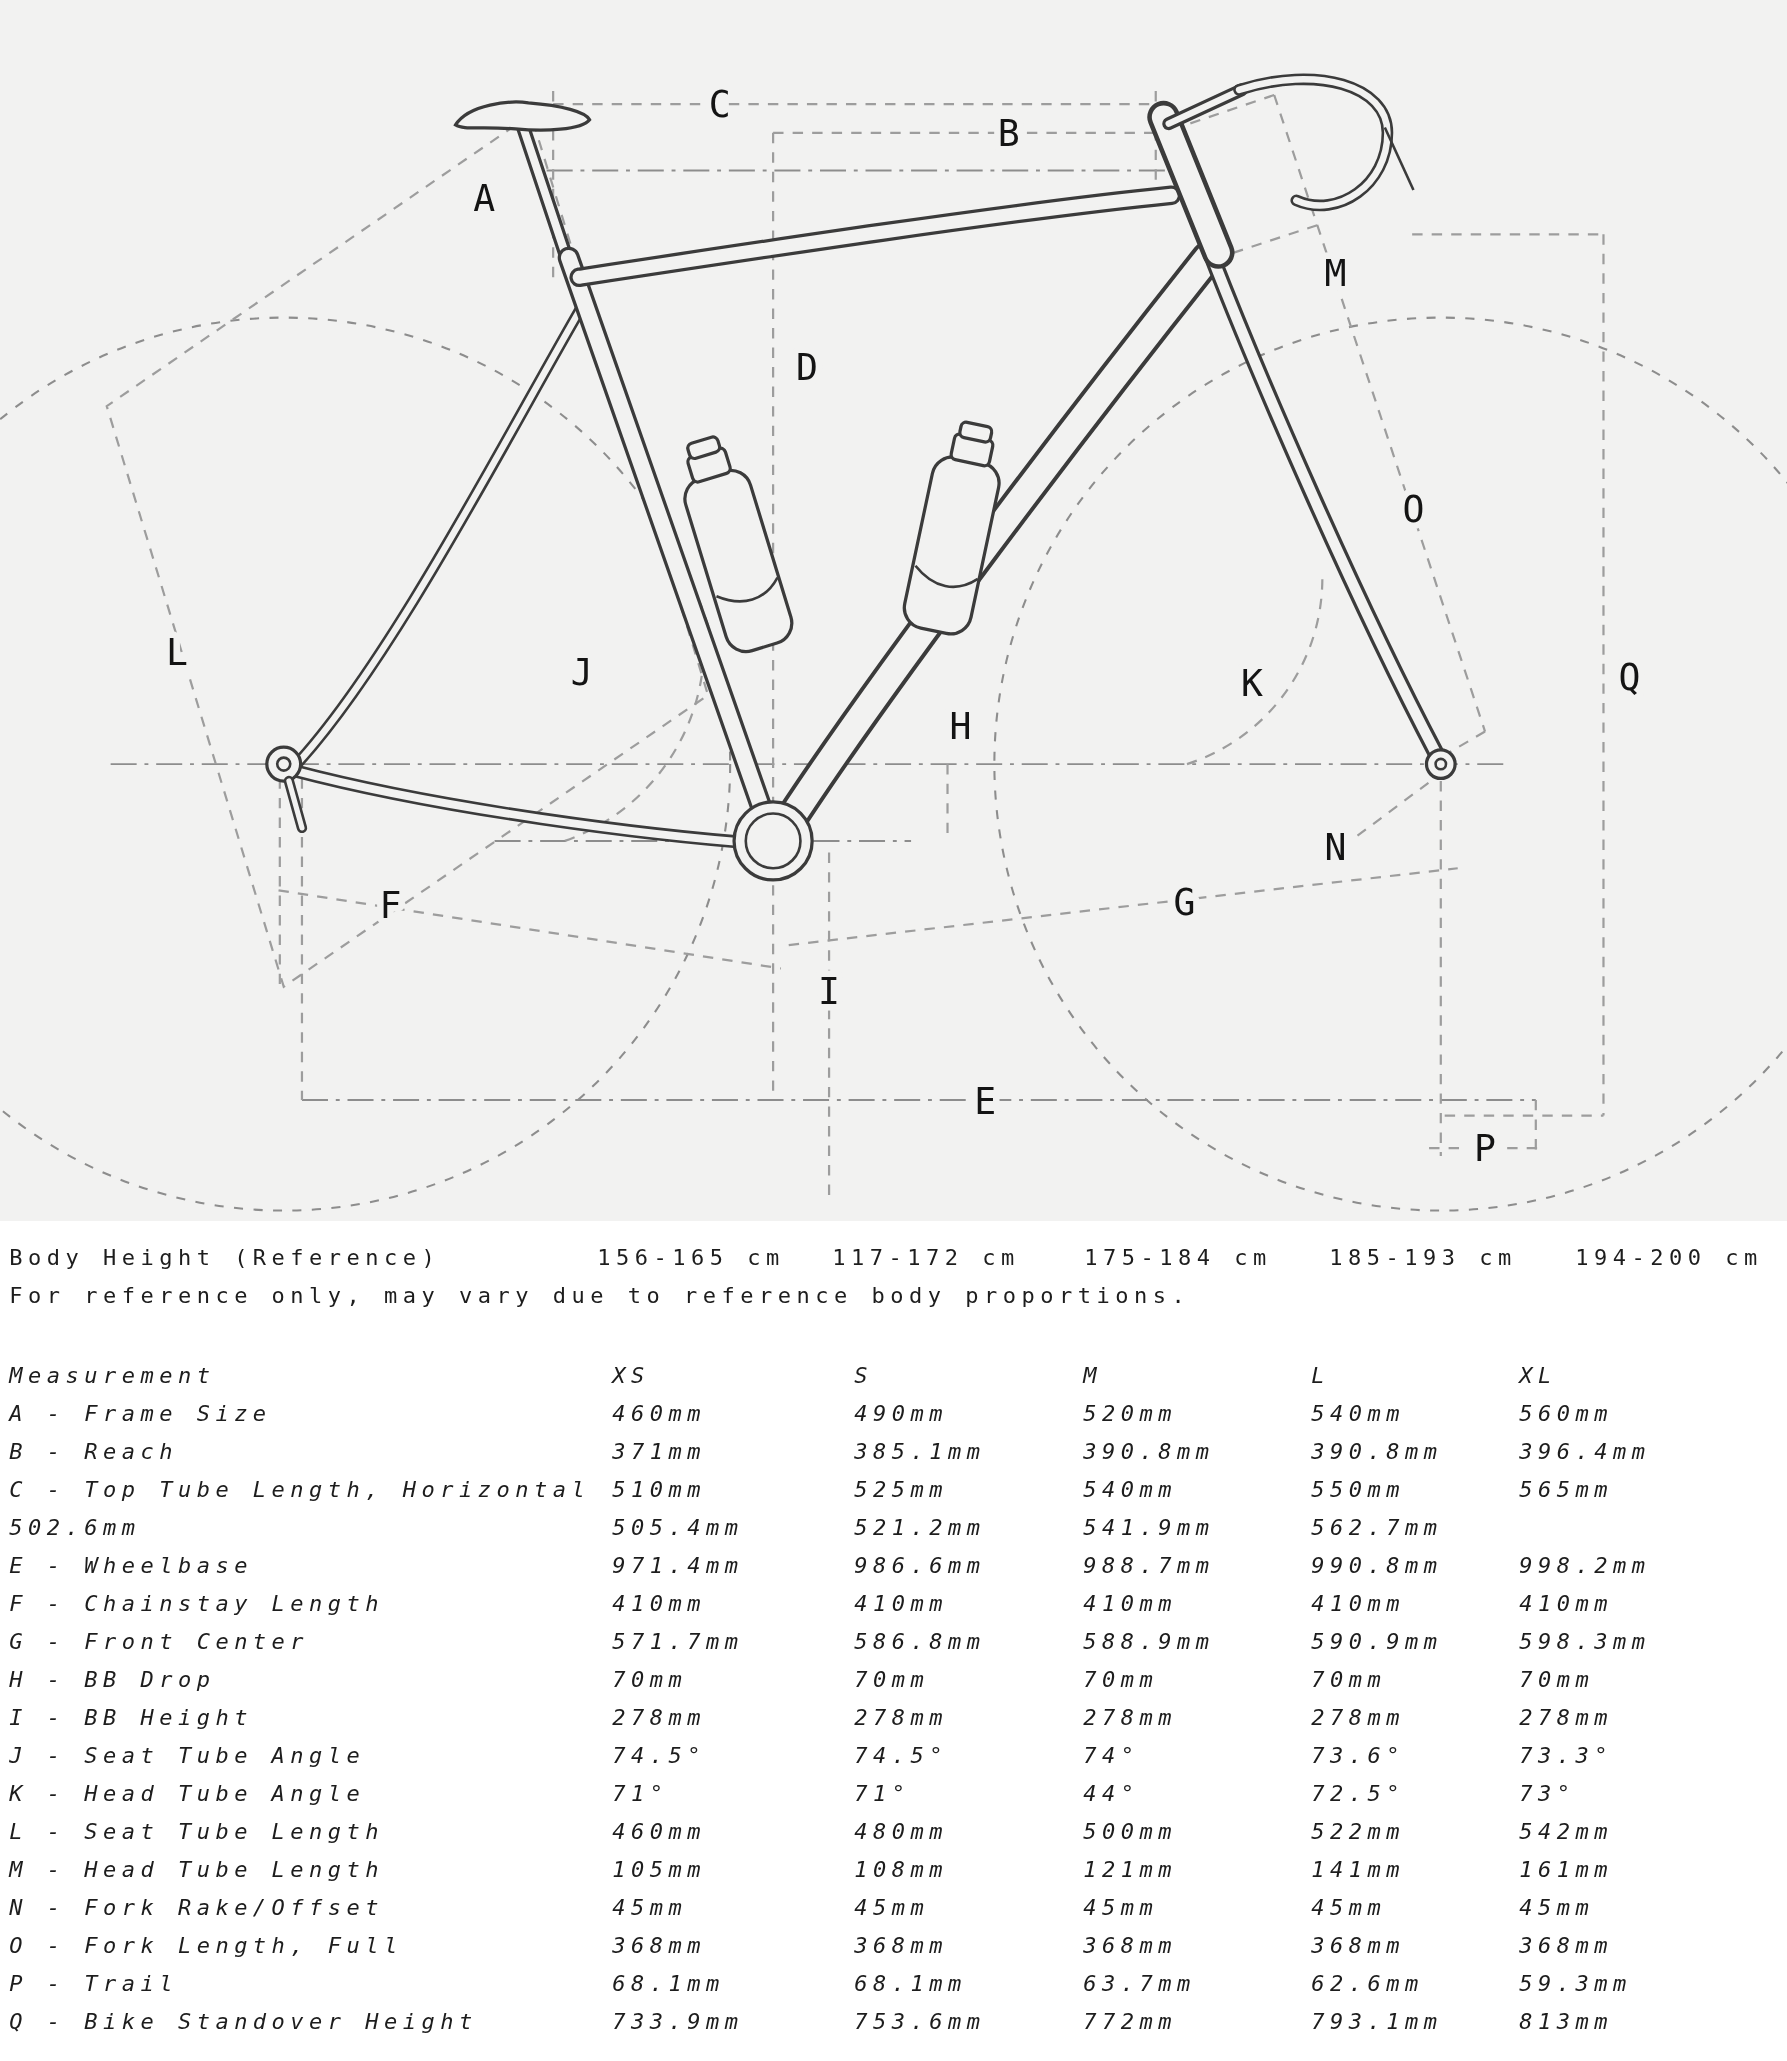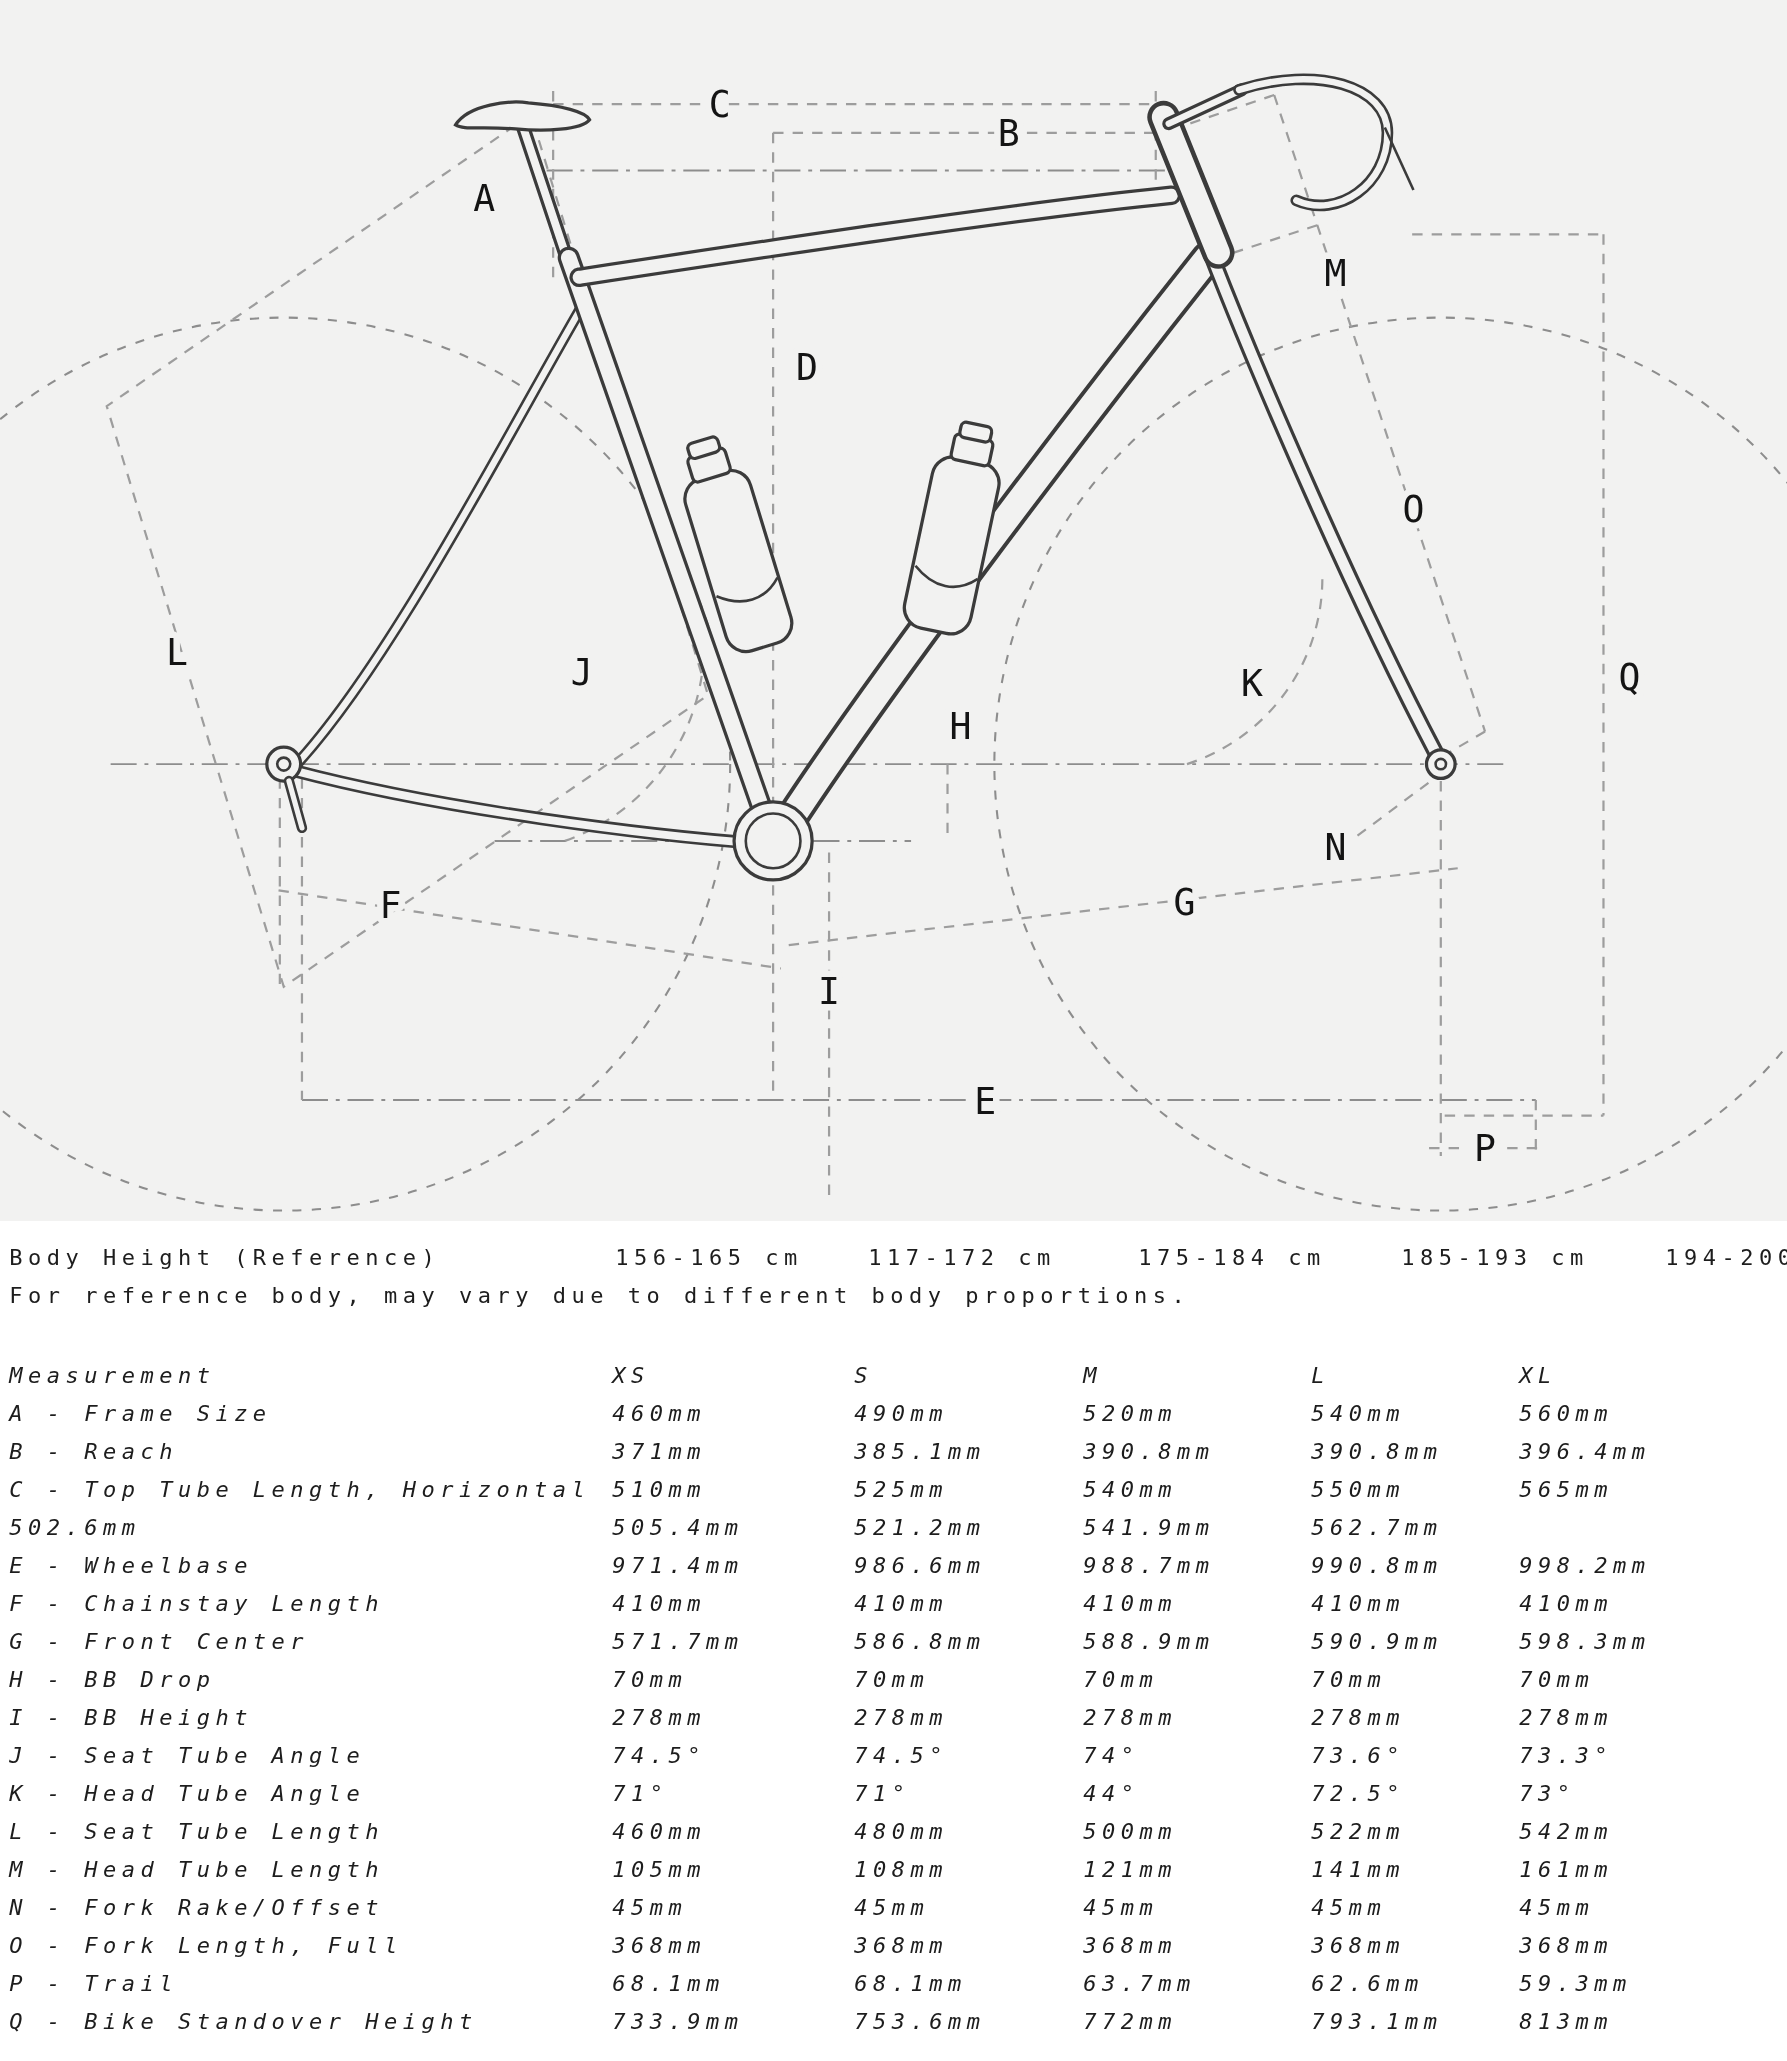--- a/index.html
+++ b/index.html
@@ -18,21 +18,21 @@
   .solidfill { fill:#f2f2f1; stroke:#3b3b3b; stroke-width:2.5; }
   .ring { fill:none; stroke:#3b3b3b; stroke-width:2; }
   .thin { fill:none; stroke:#3b3b3b; stroke-width:2; }
   .lbl { font-family:"DejaVu Sans Mono", monospace; font-size:28px; fill:#141414;
          text-anchor:middle; paint-order:stroke; stroke:#f2f2f1; stroke-width:10;
          stroke-linejoin:round; }
 
   
   .specs { padding:18.4px 0 0 9.2px; font-size:22px; letter-spacing:5.5px; line-height:38px; color:#1d1d1d; }
   .grid6  { display:grid; grid-template-columns:603px 242px 229px 228px 208px 1fr;font-style:italic; }
-  .bhgrid { display:grid; grid-template-columns:588px 235px 252px 245px 246px 1fr;gap:18px; }
+  .bhgrid { display:grid; grid-template-columns:588px 235px 252px 245px 246px 1fr; }
   .gap { height:42px; }
   .cell { white-space:nowrap; }
 </style>
 </head>
 <body>
 
 <div class="stage">
 
   <div class="diagram">
     <svg viewBox="0 0 1373 938" style="width:1787px;height:1221px" preserveAspectRatio="none">
@@ -181,21 +181,21 @@
     <div class="bhgrid">
       <div class="cell">Body Height (Reference)</div>
 
     <div class="cell">156-165 cm</div>
         <div class="cell">117-172 cm</div>
         <div class="cell">175-184 cm</div>
         <div class="cell">185-193 cm</div>
         <div class="cell">194-200 cm</div>
       </div>
 
-    <div class="cell">For reference body, may vary due to different body proportions.</div>
+    <div class="cell">For reference only, may vary due to reference body proportions.</div>
 
     <div class="gap"></div>
 
     <div class="grid6">
         <div class="cell">Measurement</div>
         <div class="cell">XS</div>
         <div class="cell">S</div>
         <div class="cell">M</div>
         <div class="cell">L</div>
         <div class="cell">XL</div>

